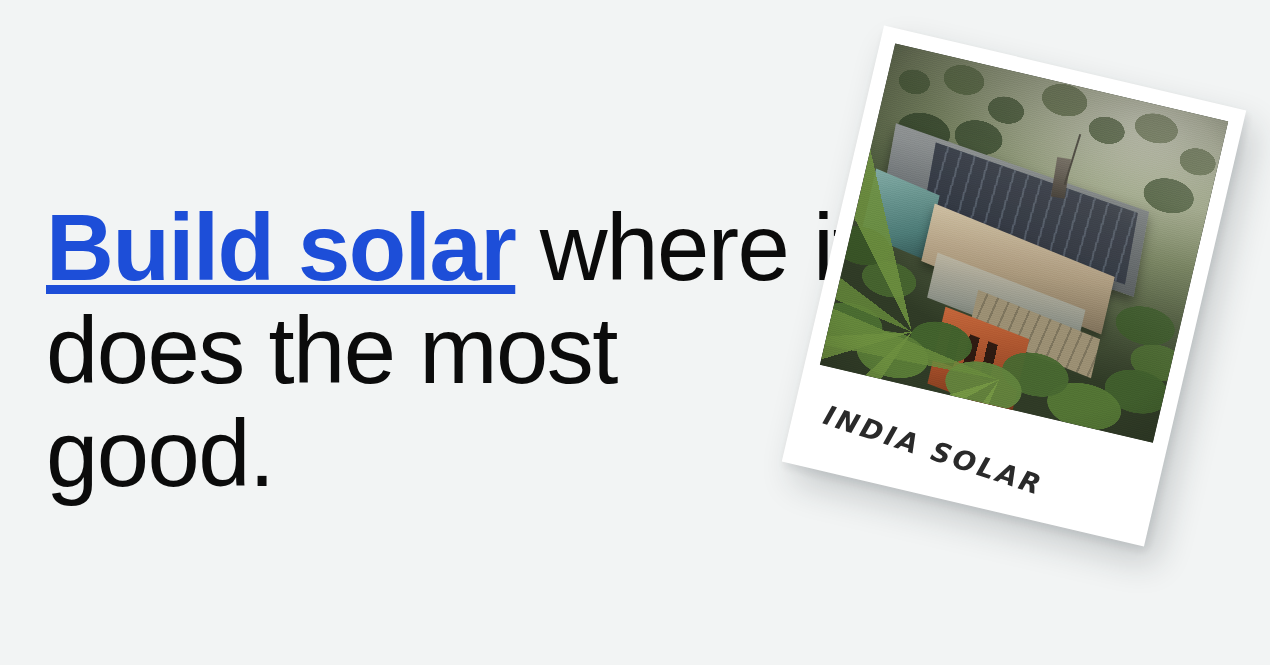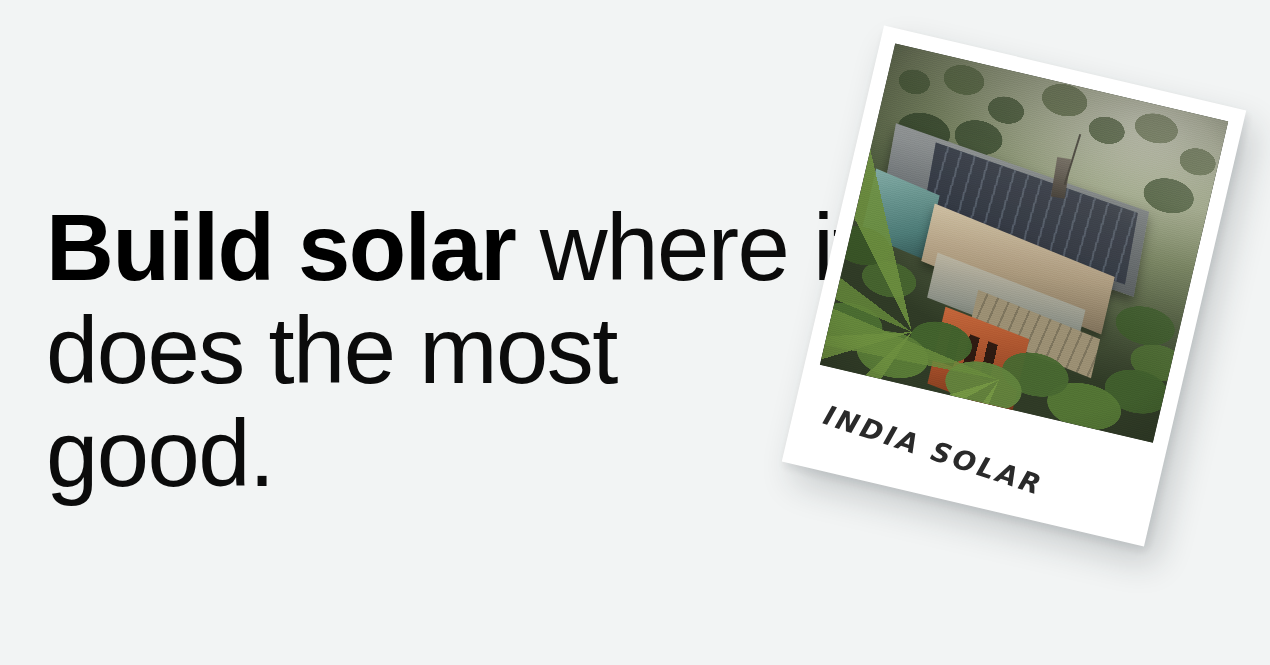--- a/index.html
+++ b/index.html
@@ -17,22 +17,23 @@
     top:196px;
     width:820px;
     font-size:94px;
     line-height:103px;
     letter-spacing:-1.5px;
     color:#0b0b0b;
     font-weight:400;
     white-space:pre-wrap;
   }
   #hero-headline .accent {
-    color:#000000;
+    color:#1d4ed8;
     font-weight:700;
+    text-decoration:underline;
   }
 
   
   #polaroid-card {
     position:absolute;
     left:828px;
     top:62px;
     width:372px;
     height:448px;
     background:#ffffff;

